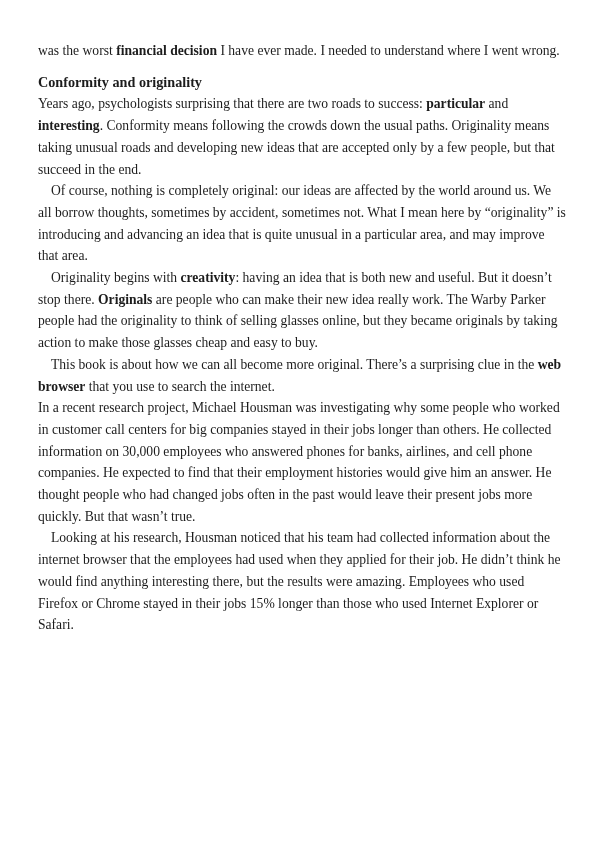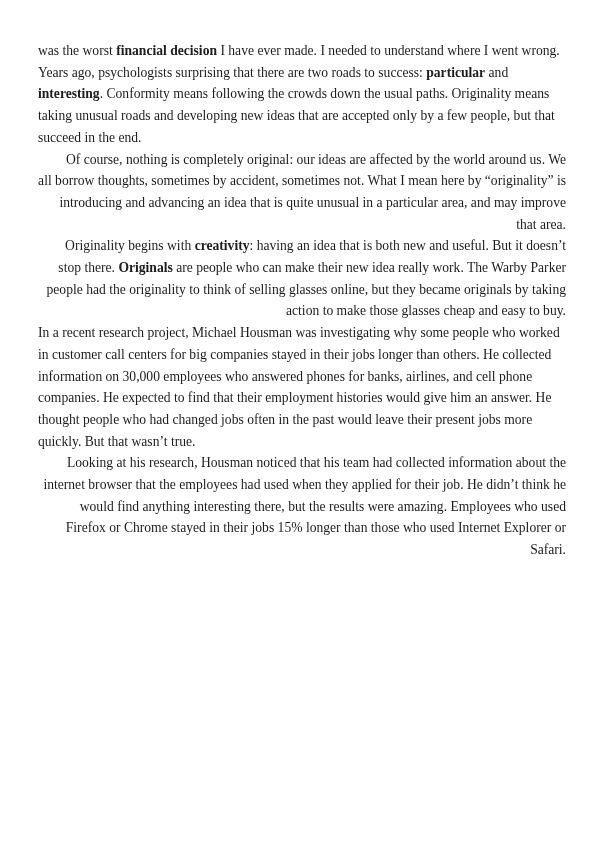--- a/index.html
+++ b/index.html
@@ -26,39 +26,40 @@
     color: #1c1c1c;
     width: 528px;
     text-align: left;
     -webkit-font-smoothing: antialiased;
   }
   .content p {
     margin: 0;
   }
   .content p.indent {
     text-indent: 13px;
-    text-align: right;
   }
   .content h2 {
     font-family: inherit;
     font-size: 14.2px;
     line-height: 21.7px;
     font-weight: bold;
     margin: 10px 0 0 0;
     color: inherit;
   }
   .content b {
     font-weight: bold;
   }
 </style>
 </head>
 <body style="background: rgb(255, 255, 255);">
 
 <div class="page">
   <div class="content" id="doc-content" style="color: rgb(28, 28, 28);">
       <p><span>was the worst </span><b>financial decision</b><span> I have ever made. I needed to understand where I went wrong.</span></p>
+      <h2>Conformity and originality</h2>
       <p><span>Years ago, psychologists surprising that there are two roads to success: </span><b>particular</b><span> and </span><b>interesting</b><span>. Conformity means following the crowds down the usual paths. Originality means taking unusual roads and developing new ideas that are accepted only by a few people, but that succeed in the end.</span></p>
       <p class="indent"><span>Of course, nothing is completely original: our ideas are affected by the world around us. We all borrow thoughts, sometimes by accident, sometimes not. What I mean here by “originality” is introducing and advancing an idea that is quite unusual in a particular area, and may improve that area.</span></p>
       <p class="indent"><span>Originality begins with </span><b>creativity</b><span>: having an idea that is both new and useful. But it doesn’t stop there. </span><b>Originals</b><span> are people who can make their new idea really work. The Warby Parker people had the originality to think of selling glasses online, but they became originals by taking action to make those glasses cheap and easy to buy.</span></p>
+      <p class="indent"><span>This book is about how we can all become more original. There’s a surprising clue in the </span><b>web browser</b><span> that you use to search the internet.</span></p>
       <p><span>In a recent research project, Michael Housman was investigating why some people who worked in customer call centers for big companies stayed in their jobs longer than others. He collected information on 30,000 employees who answered phones for banks, airlines, and cell phone companies. He expected to find that their employment histories would give him an answer. He thought people who had changed jobs often in the past would leave their present jobs more quickly. But that wasn’t true.</span></p>
       <p class="indent"><span>Looking at his research, Housman noticed that his team had collected information about the internet browser that the employees had used when they applied for their job. He didn’t think he would find anything interesting there, but the results were amazing. Employees who used Firefox or Chrome stayed in their jobs 15% longer than those who used Internet Explorer or Safari.</span></p>
     </div>
 </div>
 
 </body></html>

